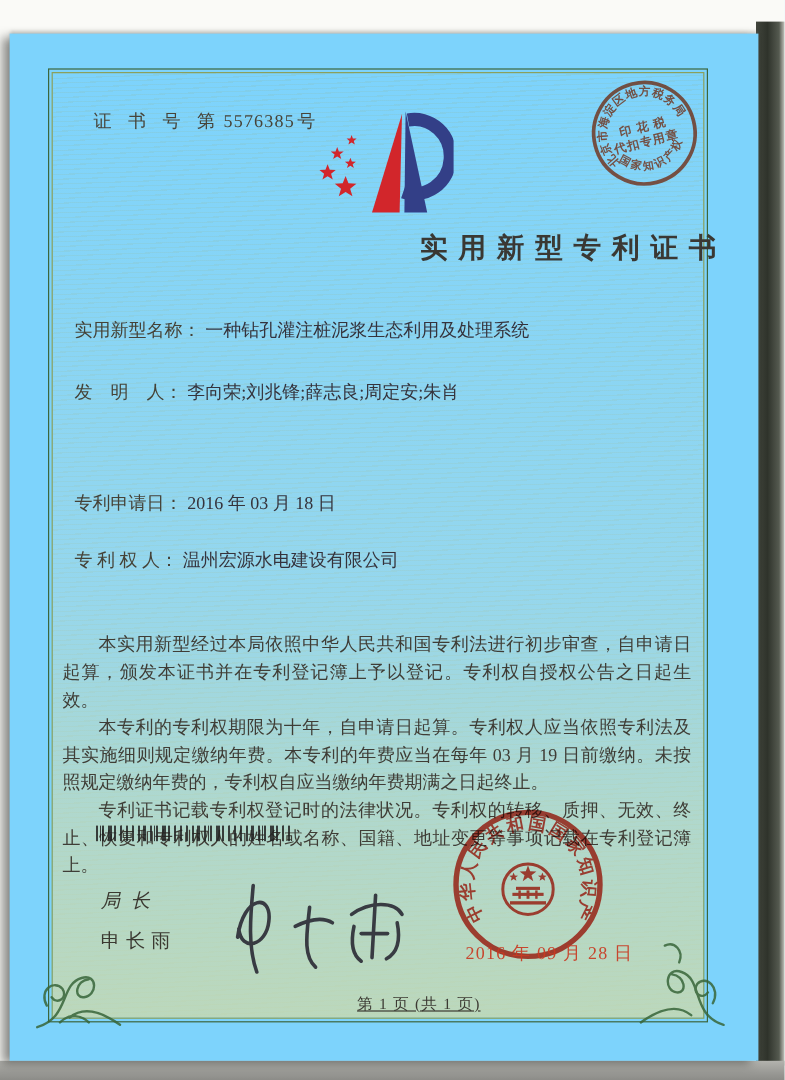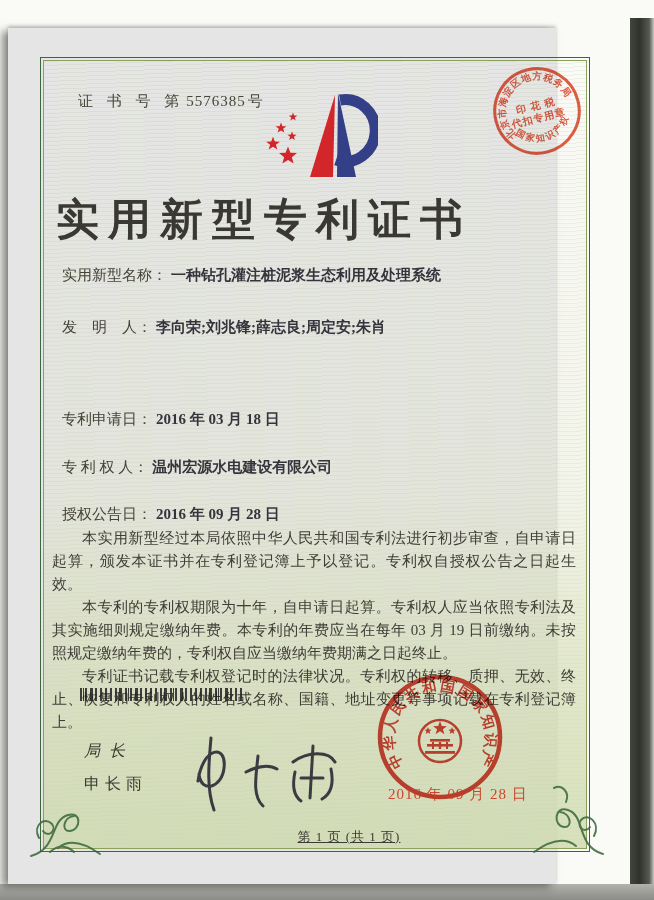--- a/index.html
+++ b/index.html
@@ -3,35 +3,35 @@
 <meta charset="utf-8">
 <style>
   html,body{margin:0;padding:0;}
   body{font-family:"Liberation Serif","DejaVu Serif",serif;}
   .scan{position:relative;width:654px;height:900px;background:#fafaf7;overflow:hidden;}
   .abs{position:absolute;}
   .edge-right{left:630px;top:18px;width:24px;height:870px;
     background:linear-gradient(90deg,#41453c 0%,#2f332b 40%,#555a50 80%,#c8c8c2 100%);}
   .edge-bottom{left:0;top:884px;width:654px;height:16px;
     background:linear-gradient(180deg,#b3b3ae 0%,#9a9a96 60%,#8c8c88 100%);}
-  .page{left:8px;top:28px;width:548px;height:856px;background:#e5e5e5;
+  .page{left:8px;top:28px;width:624px;height:856px;background:#7dd3fc;
     box-shadow:-6px 3px 8px rgba(50,50,45,.55),0 -2px 3px rgba(120,120,110,.35);}
   .frame{left:32px;top:29px;width:550px;height:795px;border:1px solid #3c663c;box-sizing:border-box;}
   .frame-inner{position:absolute;left:2px;top:2px;right:2px;bottom:2px;border:1px solid #8ba05c;
     background:
       linear-gradient(180deg,rgba(234,229,205,0) 0%,rgba(222,226,192,.25) 55%,rgba(209,219,174,.6) 78%,rgba(205,217,170,.78) 100%),
       repeating-linear-gradient(178deg,rgba(150,170,110,.13) 0 1px,rgba(0,0,0,0) 1px 4px);}
   .cert-no{left:70px;top:64px;font-size:15px;color:#474439;}
   .cert-no .sp{letter-spacing:5px;}
   .cert-no .num{letter-spacing:1px;padding:0 2px;}
-  .title{left:32px;top:163px;width:550px;padding-left:16px;text-align:left;
-    font-size:43px;font-weight:600;letter-spacing:9px;color:#3a3833;}
+  .title{left:32px;top:163px;width:550px;padding-left:16px;text-align:right;
+    font-size:23px;font-weight:600;letter-spacing:9px;color:#3a3833;}
   .field{left:54px;width:520px;font-size:15px;color:#3d3b33;}
   .flabel{color:#454237;}
-  .fvalue{color:#35333c;margin-left:4px;font-weight:bold;}
+  .fvalue{color:#35333c;margin-left:4px;}
   .body-text{left:44px;top:499px;width:524px;font-size:15px;line-height:23px;color:#3f3d36;text-align:justify;}
   .body-text p{margin:0;text-indent:2em;}
   .barcode{left:72px;top:660px;width:162px;height:13px;opacity:.85;
     background-image:
       repeating-linear-gradient(90deg,#222 0 2px,rgba(0,0,0,0) 2px 5px),
       repeating-linear-gradient(90deg,rgba(0,0,0,0) 0 3px,#222 3px 4px,rgba(0,0,0,0) 4px 9px);}
   .sig-title{left:76px;top:713px;font-size:16px;letter-spacing:9px;color:#3b3931;font-style:italic;}
   .sig-name{left:76px;top:746px;font-size:16px;letter-spacing:5px;color:#3b3931;}
   .seal-date{left:380px;top:757px;font-size:15px;letter-spacing:1px;color:#c93a22;opacity:.92;}
   .footer{left:32px;top:800px;width:550px;padding-left:34px;text-align:center;
@@ -98,23 +98,20 @@
     </div>
     <div class="abs field" style="top:290px">
       <span class="flabel">发　明　人：</span><span class="fvalue">李向荣;刘兆锋;薛志良;周定安;朱肖</span>
     </div>
     <div class="abs field" style="top:382px">
       <span class="flabel">专利申请日：</span><span class="fvalue">2016 年 03 月 18 日</span>
     </div>
     <div class="abs field" style="top:430px">
       <span class="flabel">专 利 权 人：</span><span class="fvalue">温州宏源水电建设有限公司</span>
     </div>
-    <div class="abs field" style="top:477px">
-      <span class="flabel">授权公告日：</span><span class="fvalue">2016 年 09 月 28 日</span>
-    </div>
 
     <div class="abs body-text">
       <p>本实用新型经过本局依照中华人民共和国专利法进行初步审查，自申请日起算，颁发本证书并在专利登记簿上予以登记。专利权自授权公告之日起生效。</p>
       <p>本专利的专利权期限为十年，自申请日起算。专利权人应当依照专利法及其实施细则规定缴纳年费。本专利的年费应当在每年 03 月 19 日前缴纳。未按照规定缴纳年费的，专利权自应当缴纳年费期满之日起终止。</p>
       <p>专利证书记载专利权登记时的法律状况。专利权的转移、质押、无效、终止、恢复和专利权人的姓名或名称、国籍、地址变更等事项记载在专利登记簿上。</p>
     </div>
 
     <div class="abs barcode"></div>
 
     <div class="abs sig-title">局长</div>

